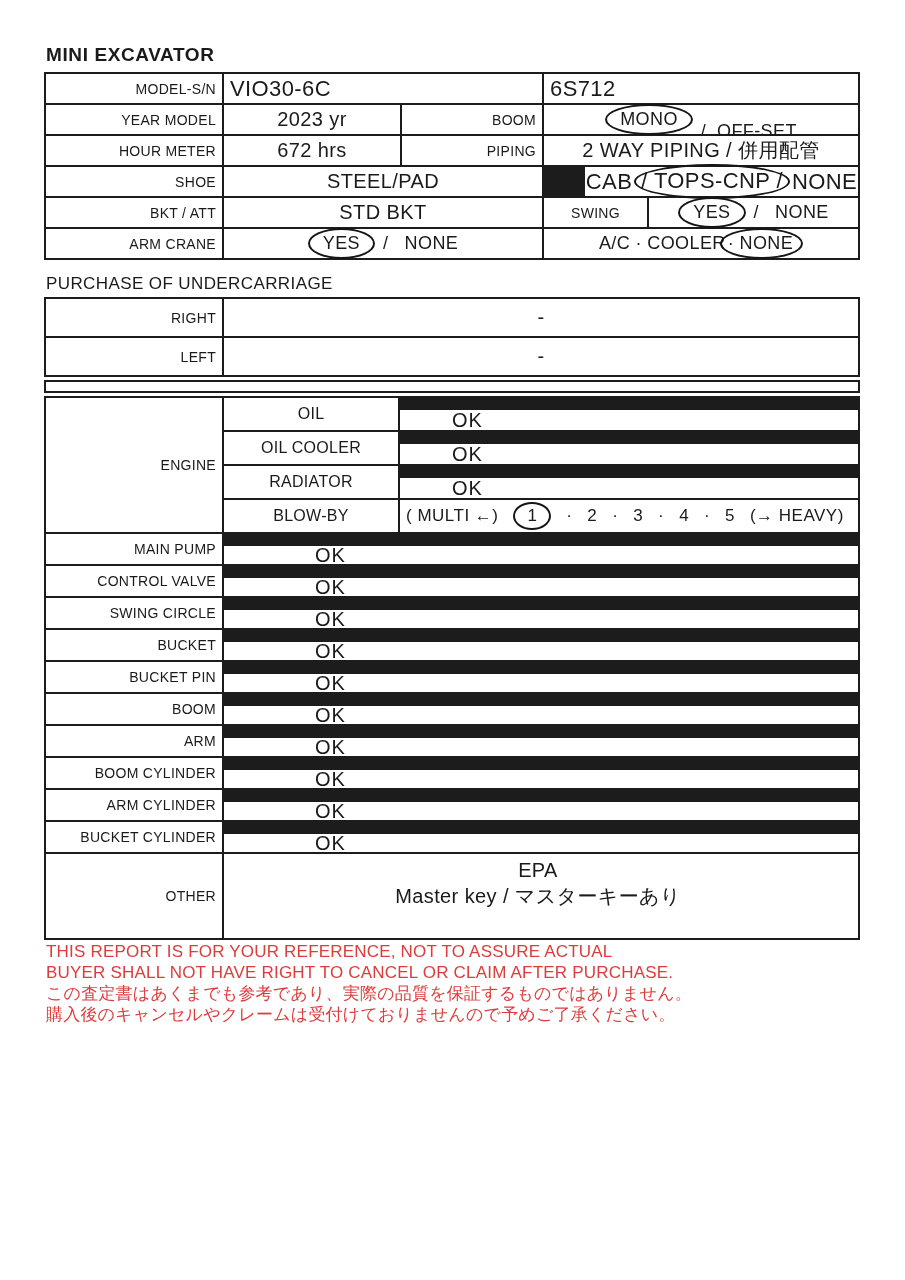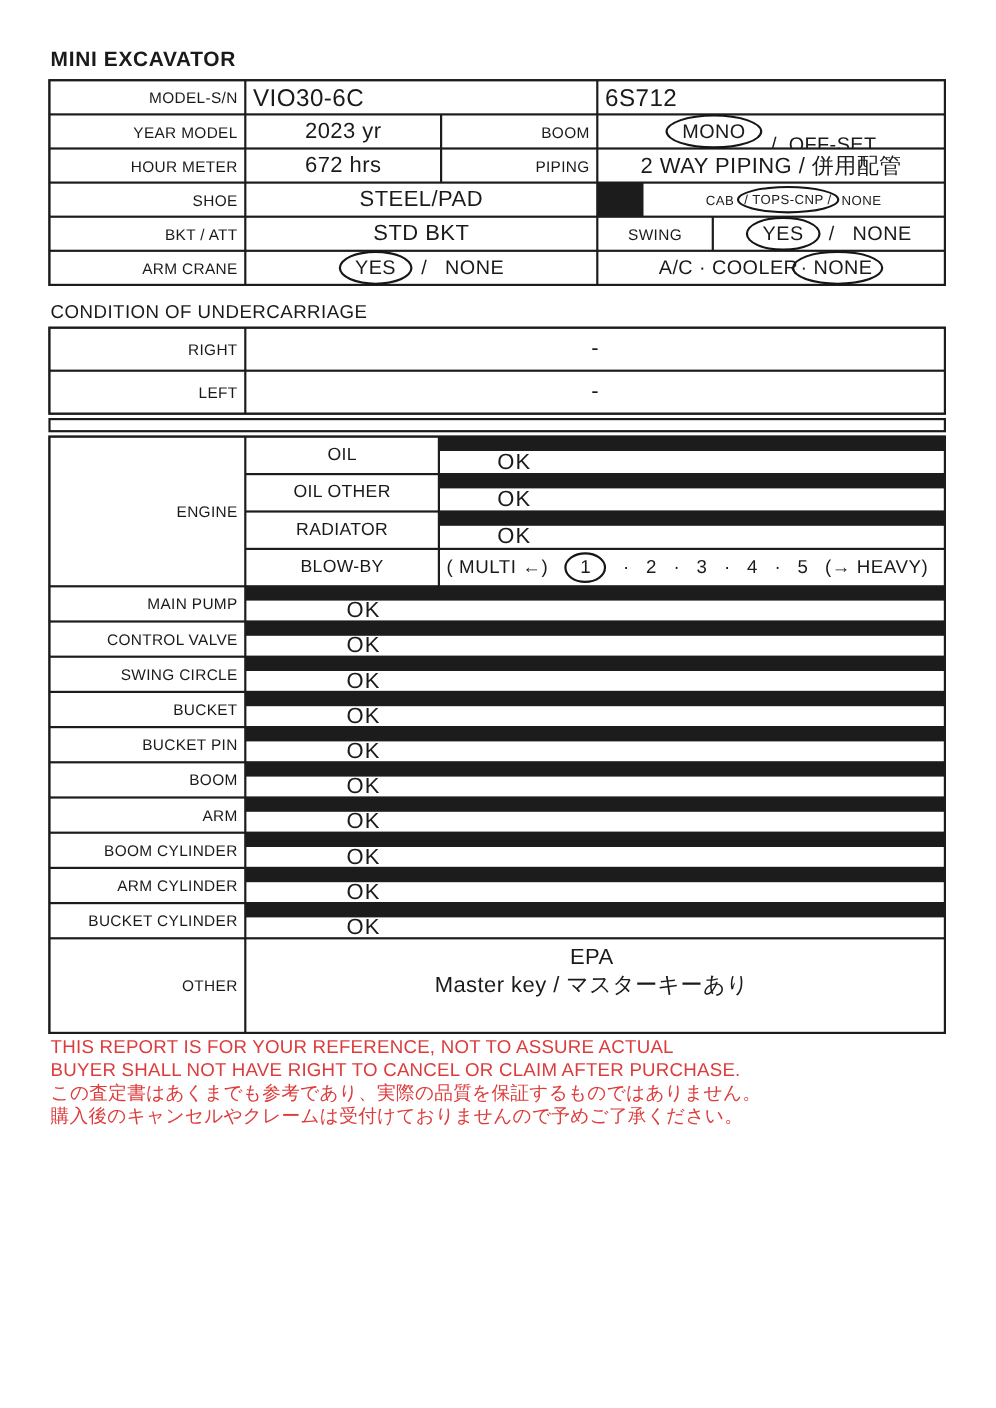--- a/index.html
+++ b/index.html
@@ -78,21 +78,21 @@
       <span class="pre" style="margin-left:8px;margin-top:24px;">/  OFF-SET</span>
     </div>
 
     <div class="c lab">HOUR METER</div>
     <div class="c val val-center">672 hrs</div>
     <div class="c lab">PIPING</div>
     <div class="c val val-center span45">2 WAY PIPING / 併用配管</div>
 
     <div class="c lab">SHOE</div>
     <div class="c val val-center span2">STEEL/PAD</div>
-    <div class="c val val-center span45" style="font-size:12px;margin-left:41px;">
+    <div class="c val val-center span45" style="font-size:22px;margin-left:41px;">
       <span>CAB</span>
       <span class="circ circ-tight" style="margin:0 2px;">/ TOPS-CNP /</span>
       <span>NONE</span>
     </div>
 
     <div class="c lab">BKT / ATT</div>
     <div class="c val val-center span2">STD BKT</div>
     <div class="c lab lab-c">SWING</div>
     <div class="c val val-center" style="font-size:18px;">
       <span class="circ">YES</span>
@@ -103,37 +103,37 @@
     <div class="c val val-center span2" style="font-size:18px;">
       <span class="circ">YES</span>
       <span class="pre" style="margin-left:8px;">/   NONE</span>
     </div>
     <div class="c val val-center span45" style="font-size:18px;">
       <span>A/C · COOLER</span>
       <span class="circ circ-dot">· NONE</span>
     </div>
   </div>
 
-  <div class="abs section-heading">CONDITION OF UNDERCARRIAGE</div>
+  <div class="abs section-heading">PURCHASE OF UNDERCARRIAGE</div>
   <div class="abs gridtbl uc">
     <div class="c lab">RIGHT</div>
     <div class="c val val-center">-</div>
     <div class="c lab">LEFT</div>
     <div class="c val val-center">-</div>
   </div>
 
   <div class="abs spacerband"></div>
 
   <div class="abs gridtbl main">
     <div class="c lab engine-lab">ENGINE</div>
 
     <div class="c lab lab-c" style="font-size:16px;">OIL</div>
     <div class="c ok ok-eng">OK</div>
 
-    <div class="c lab lab-c" style="font-size:16px;">OIL OTHER</div>
+    <div class="c lab lab-c" style="font-size:16px;">OIL COOLER</div>
     <div class="c ok ok-eng">OK</div>
 
     <div class="c lab lab-c" style="font-size:16px;">RADIATOR</div>
     <div class="c ok ok-eng">OK</div>
 
     <div class="c lab lab-c" style="font-size:16px;">BLOW-BY</div>
     <div class="c blowby">
       <span>( MULTI ←)</span>
       <span class="circ">1</span>
       <span>·</span>

